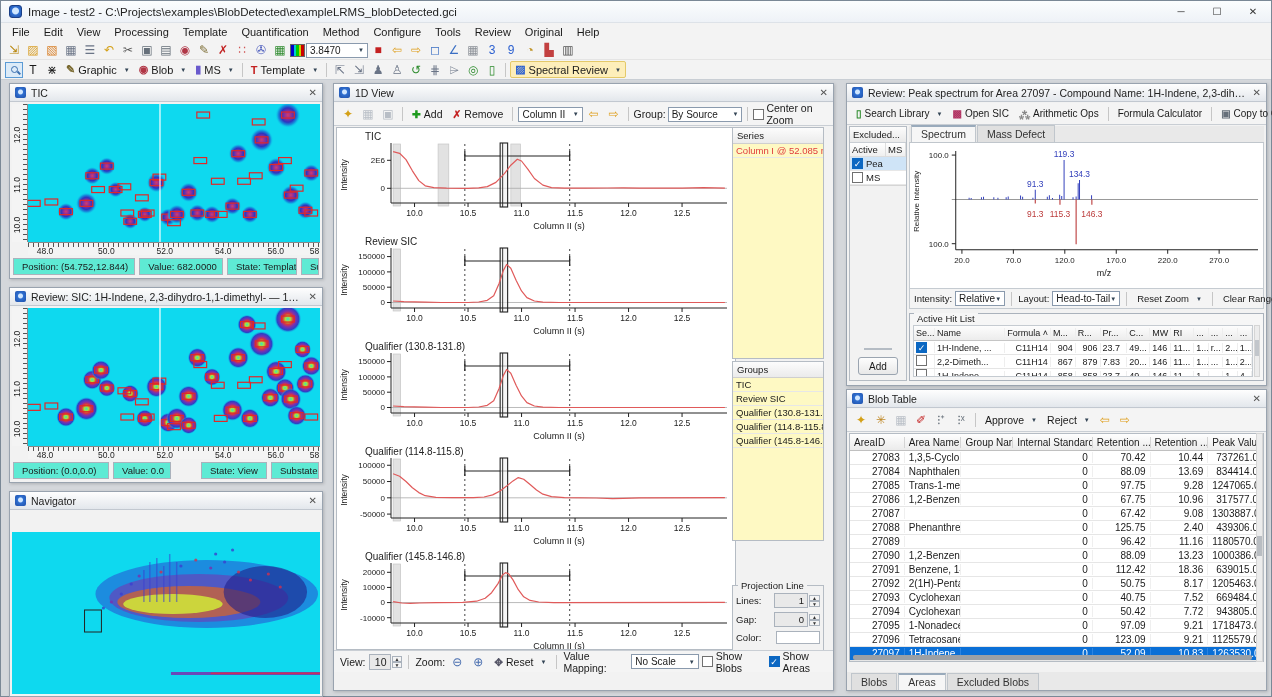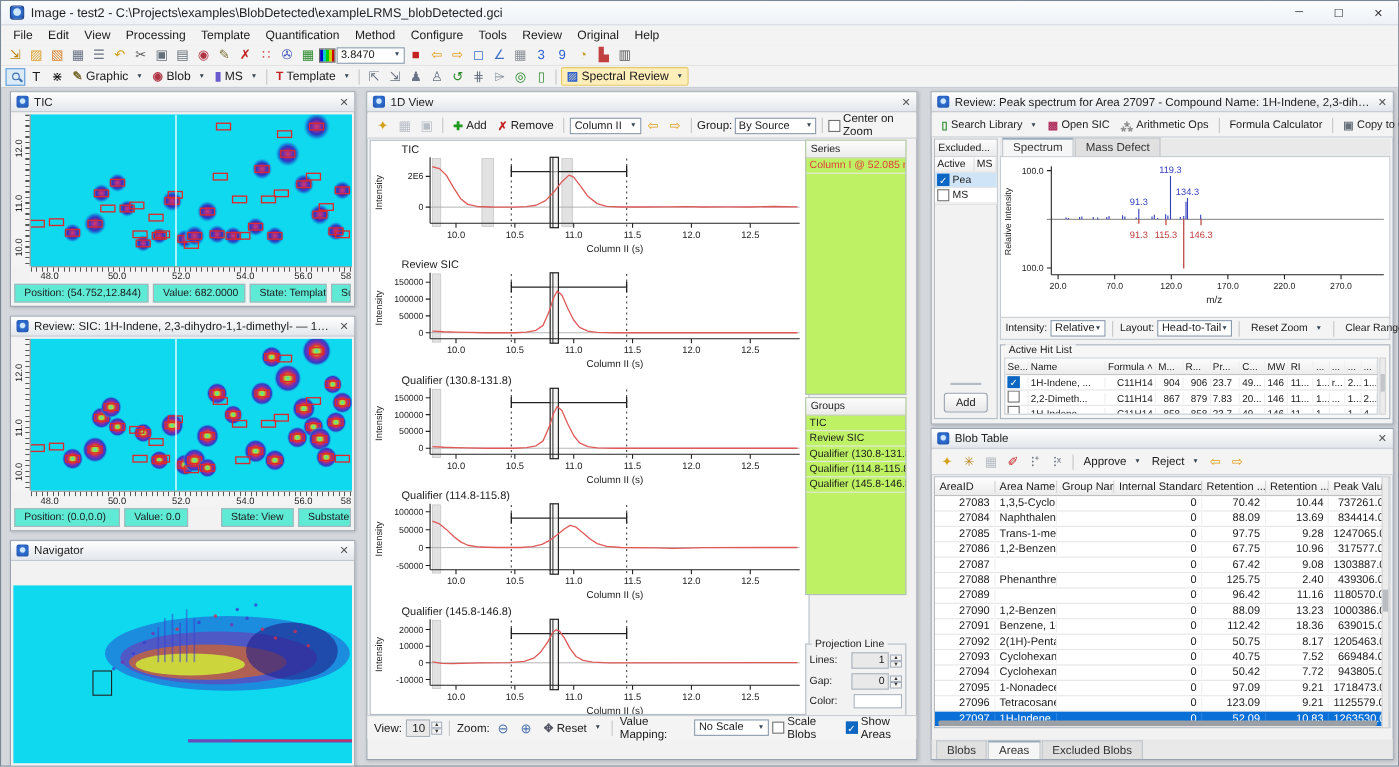--- a/index.html
+++ b/index.html
@@ -49,21 +49,21 @@
   .rb.on{border-color:#0b67c2;background:radial-gradient(circle,#0b67c2 0 3px,#fff 3.5px)}
   .vmark{color:#1a9a1a;font-weight:bold}
   
   .tb1d{position:absolute;left:0;right:0;top:19px;height:23px;background:#f4f4f4;border-bottom:1px solid #c9ced4;display:flex;align-items:center;padding-left:5px;gap:2px;font-size:10.5px}
   .cb{width:11px;height:11px;border:1px solid #707070;background:#fff;display:inline-flex;align-items:center;justify-content:center;font-size:9px;color:#fff;flex:0 0 auto}
   .cb.on{background:#0b67c2;border-color:#0b67c2}
   .charts{position:absolute;left:2px;top:43px;width:400px;bottom:40px;background:#fff;border:1px solid #b5bcc4;overflow:hidden}
   .chart-block{position:relative;height:105px}
   .ctitle{position:absolute;left:28px;top:3px;font-size:10px;color:#222}
   .rightcol{position:absolute;right:9px;top:43px;width:92px;bottom:40px}
-  .listbox{position:absolute;left:0;right:0;background:#bef264;border:1px solid #b5bcc4;font-size:9.5px}
+  .listbox{position:absolute;left:0;right:0;background:#fef9c3;border:1px solid #b5bcc4;font-size:9.5px}
   .lhead{background:linear-gradient(#fcfcfc,#ebebeb);border-bottom:1px solid #cfcfcf;padding:2px 4px}
   .litem{padding:1px 3px;border-bottom:1px solid #e7e7e7;white-space:nowrap;overflow:hidden}
   .projbox{position:absolute;left:0;right:0;border:1px solid #b5bcc4;background:#f2f2f2;font-size:9.5px;padding:3px 3px 2px}
   .projbox .legend{position:absolute;top:-6px;left:5px;background:#f2f2f2;padding:0 3px}
   .projrow{display:flex;align-items:center;margin:4px 0}
   .spin{margin-left:auto;display:flex;align-items:center}
   .spinval{background:#e9e9e9;border:1px solid #aab2bc;min-width:34px;text-align:right;padding:1px 3px}
   .spinbtns{display:flex;flex-direction:column;margin-left:1px}
   .spinbtns span{font-size:5px;line-height:4px;color:#333;border:1px solid #aab2bc;background:#f4f4f4;padding:0 2px}
   .bottom1d{position:absolute;left:0;right:0;bottom:18px;height:22px;background:#f4f4f4;border-top:1px solid #c9ced4;display:flex;align-items:center;padding-left:6px;gap:3px;font-size:10.5px}
@@ -767,21 +767,21 @@
           <span>Reset</span>
           <span class="caret">▼</span>
         </span>
     <span class="sep"></span>
     <span>Value Mapping:</span>
     <span class="combo" style="width:74px">
           <span>No Scale</span>
           <span class="caret" style="margin-left:auto">▼</span>
         </span>
     <span class="cb"></span>
-    <span>Scale Blobs</span>
+    <span>Show Blobs</span>
     <span class="cb on">✓</span>
     <span>Show Areas</span>
   </div>
 </div>
 
 <div class="panel" id="panel-spec" style="left:845px;top:82px;width:421px;height:303px">
   <div class="ptitle">
     <div class="pico"></div>
     <span style="overflow:hidden;text-overflow:ellipsis">Review: Peak spectrum for Area 27097 - Compound Name: 1H-Indene, 2,3-dihydro-1,1-dim...</span>
     <span class="pclose">✕</span>

